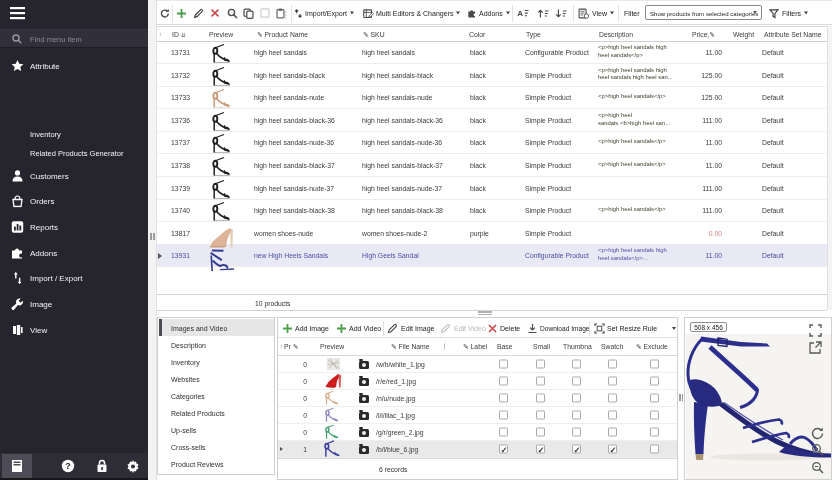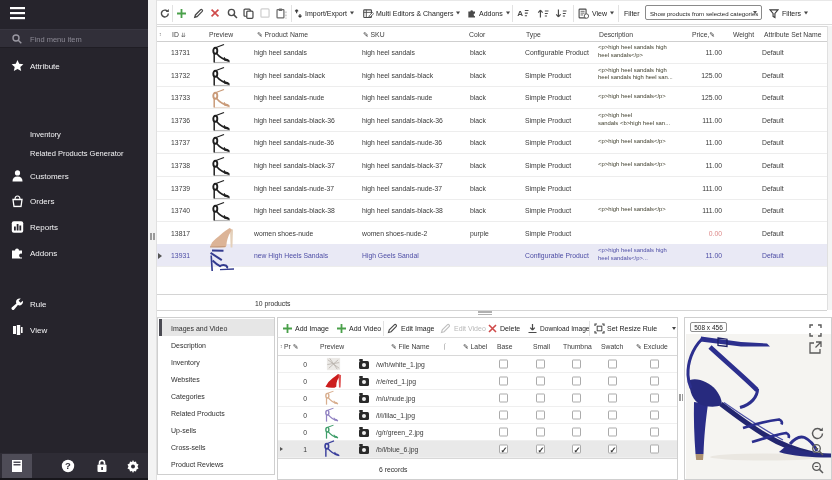--- a/index.html
+++ b/index.html
@@ -160,25 +160,32 @@
           <rect x="8.4" y="5" width="1.8" height="5" fill="#26242c"></rect>
         </svg>
       <span class="lbl">Reports</span>
     </div>
     <div class="item" style="top:243px">
       <svg class="ico" viewBox="0 0 13 13">
           <path d="M1 4 h3 a2 2 0 1 1 4 0 h3 v3.2 a2 2 0 1 0 0 3.6 V12 h-10 z" fill="#fff"></path>
         </svg>
       <span class="lbl">Addons</span>
     </div>
+    <div class="item" style="top:268px">
+      <svg class="ico" viewBox="0 0 13 13">
+          <path d="M4 3 l2-2.5 2 2.5 h-1.3 v4 h-1.4 v-4 z" fill="#fff" transform="translate(-1.2,0)"></path>
+          <path d="M4 10 l2 2.5 2-2.5 h-1.3 v-4 h-1.4 v4 z" fill="#fff" transform="translate(2.6,0.2)"></path>
+        </svg>
+      <span class="lbl">Import / Export</span>
+    </div>
     <div class="item" style="top:294px">
       <svg class="ico" viewBox="0 0 13 13">
           <path d="M11.8 3.2 a3.6 3.6 0 0 1 -4.9 4.4 L3.2 12 a1.5 1.5 0 0 1 -2.2 -2.2 L5.4 6 a3.6 3.6 0 0 1 4.4 -4.9 L7.6 3.3 l2 2 z" fill="#fff"></path>
         </svg>
-      <span class="lbl">Rule</span>
+      <span class="lbl">Image</span>
     </div>
     <div class="item" style="top:320px">
       <svg class="ico" viewBox="0 0 13 13">
           <rect x="2" y="2.5" width="3" height="8" fill="#fff"></rect>
           <rect x="5.8" y="1.5" width="3.4" height="10" fill="#fff"></rect>
           <rect x="10" y="3.5" width="1.6" height="6" fill="#fff"></rect>
         </svg>
       <span class="lbl">View</span>
     </div>
 

